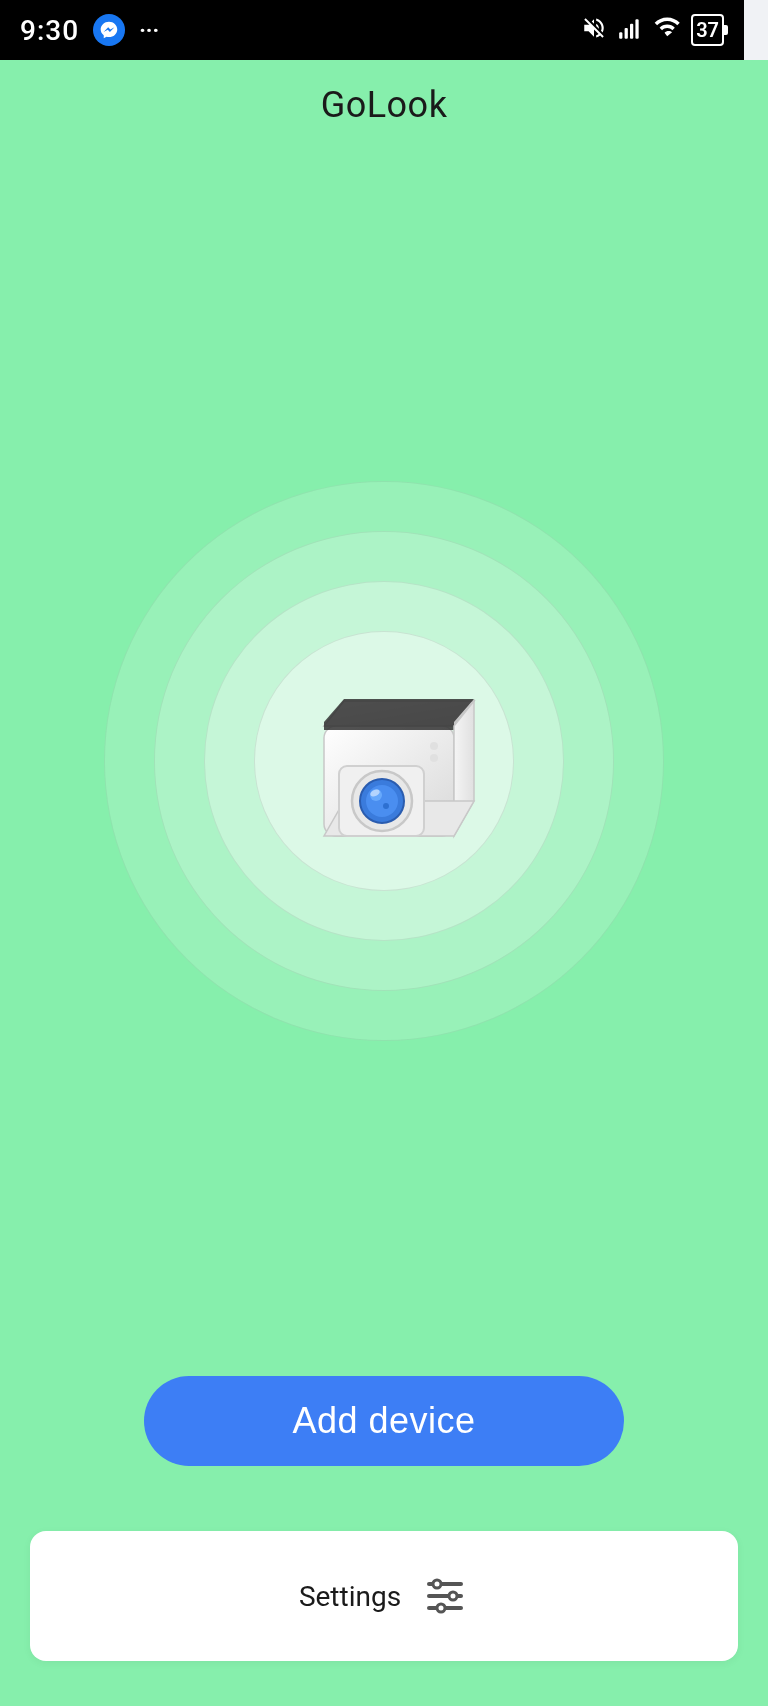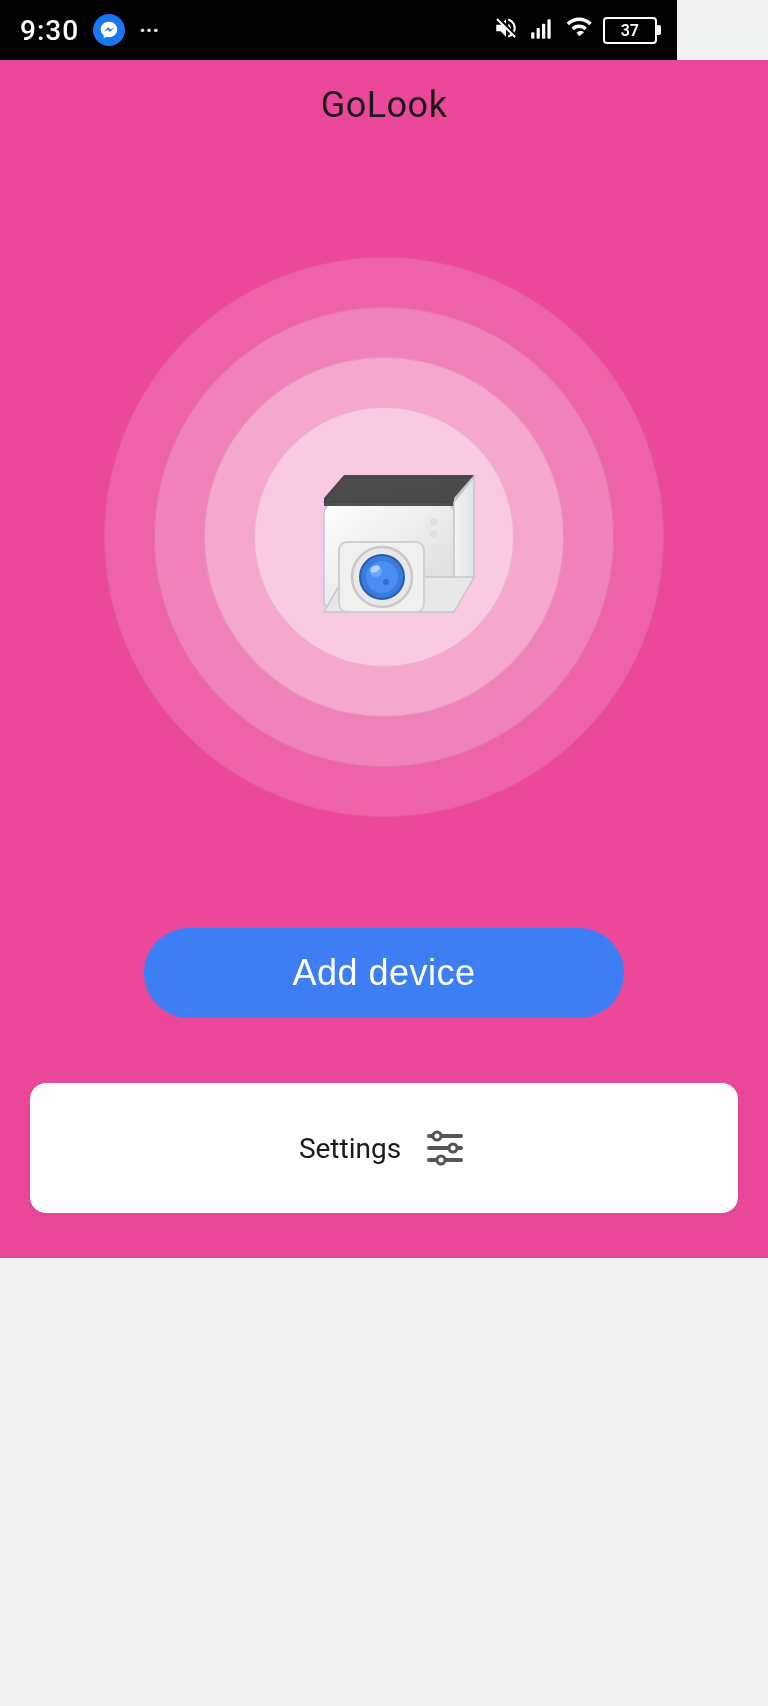--- a/index.html
+++ b/index.html
@@ -13,21 +13,21 @@
       width: 768px;
       height: 1706px;
       background: #f0f2f5;
       font-family: -apple-system, BlinkMacSystemFont, 'Segoe UI', Roboto, sans-serif;
       overflow: hidden;
       position: relative;
     }
 
     
     .status-bar {
-      width: 677px;
+      width: 744px;
       height: 60px;
       background: #000;
       display: flex;
       align-items: center;
       justify-content: space-between;
       padding: 0 20px;
       position: relative;
       z-index: 10;
     }
 
@@ -47,23 +47,23 @@
     .status-icon {
       color: #fff;
       font-size: 20px;
     }
 
     .battery-icon {
       display: flex;
       align-items: center;
       border: 2px solid #fff;
       border-radius: 4px;
-      padding: 2px 16px;
-      position: relative;
-      font-size: 16px;
+      padding: 2px 3px;
+      position: relative;
+      font-size: 20px;
       color: #fff;
       font-weight: 600;
     }
 
     .battery-icon::after {
       content: '';
       position: absolute;
       right: -6px;
       top: 50%;
       transform: translateY(-50%);
@@ -88,22 +88,22 @@
       align-items: center;
       justify-content: center;
       color: white;
       font-size: 18px;
       font-weight: bold;
     }
 
     
     .app-container {
       width: 768px;
-      height: 1198px;
-      background: #ec4899;
+      height: 1646px;
+      background: #86efac;
       display: flex;
       flex-direction: column;
       align-items: center;
     }
 
     
     .app-title {
       font-size: 36px;
       font-weight: 400;
       color: #1a1a1a;

